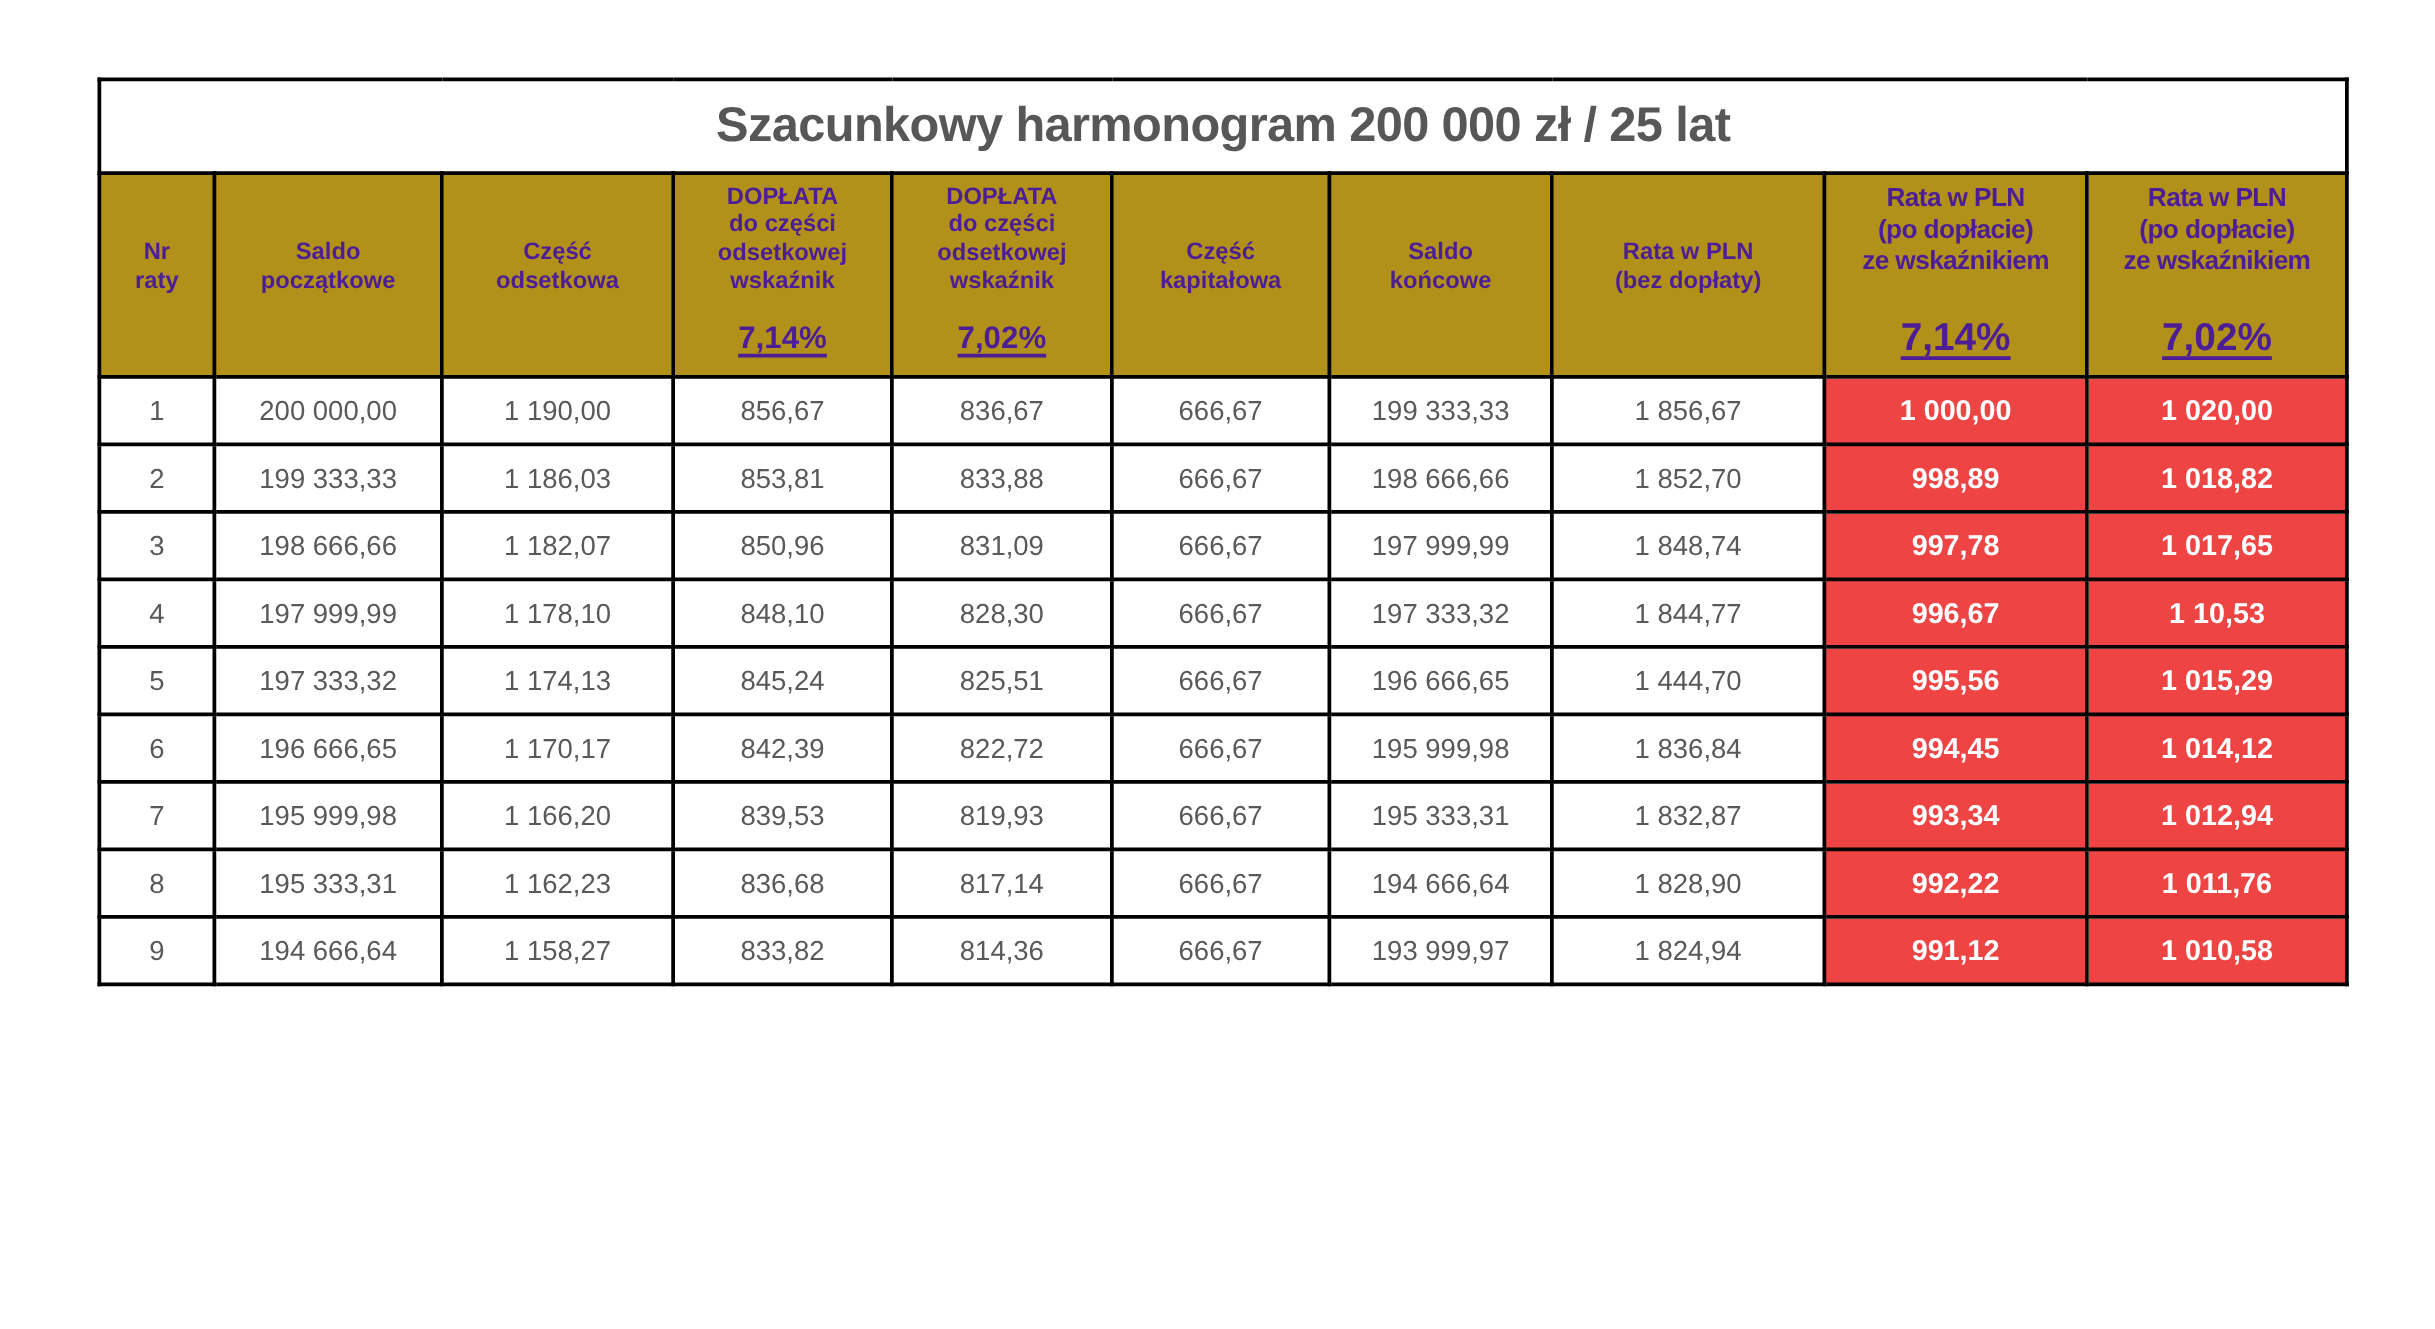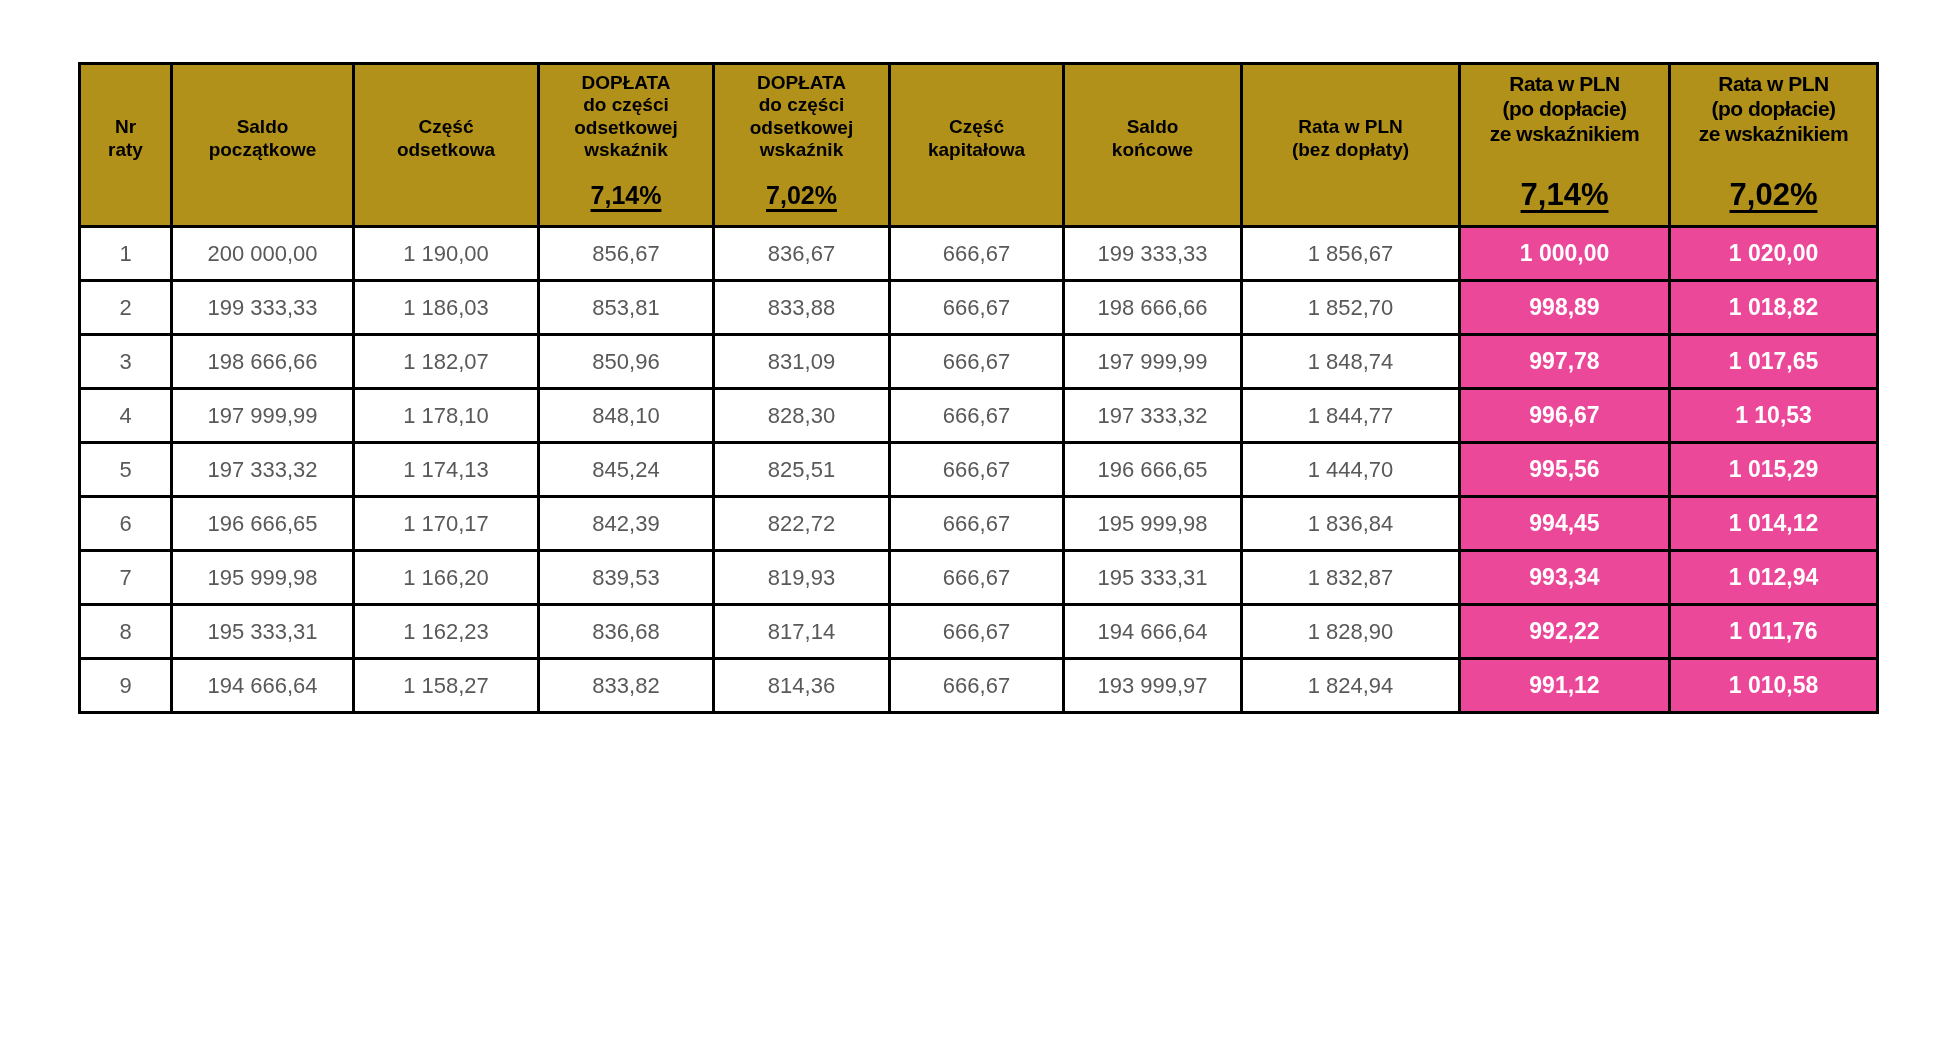--- a/index.html
+++ b/index.html
@@ -31,21 +31,21 @@
     color:#575757;
     font-size:39px;
     font-weight:bold;
     text-align:center;
     vertical-align:middle;
     letter-spacing:-0.5px;
   }
   
   th{
     background:#B2911B;
-    color:#000000;
+    color:#4c1d95;
     vertical-align:top;
     height:160px;
   }
   th .inner{
     display:flex;
     flex-direction:column;
     height:160px;
   }
   th .label{
     flex:1;
@@ -84,21 +84,21 @@
   
   tbody td{
     height:51px;
     background:#ffffff;
     color:#595959;
     font-size:22px;
     text-align:center;
     vertical-align:middle;
   }
   tbody td.gold{
-    background:#ec4899;
+    background:#ef4444;
     color:#ffffff;
     font-weight:bold;
     font-size:23px;
   }
 </style>
 </head>
 <body>
 
 <div class="sheet">
   <table>
@@ -108,20 +108,23 @@
       <col style="width:185px">
       <col style="width:175px">
       <col style="width:176px">
       <col style="width:174px">
       <col style="width:178px">
       <col style="width:218px">
       <col style="width:210px">
       <col style="width:208px">
     </colgroup>
     <thead>
+      <tr>
+        <td class="title-cell" colspan="10">Szacunkowy harmonogram 200 000 zł / 25 lat</td>
+      </tr>
       <tr id="header-row">
           <th>
     <div class="inner">
       <div class="label">Nr
 raty</div>
       <div class="rate"></div>
     </div>
   </th>
           <th>
     <div class="inner">

